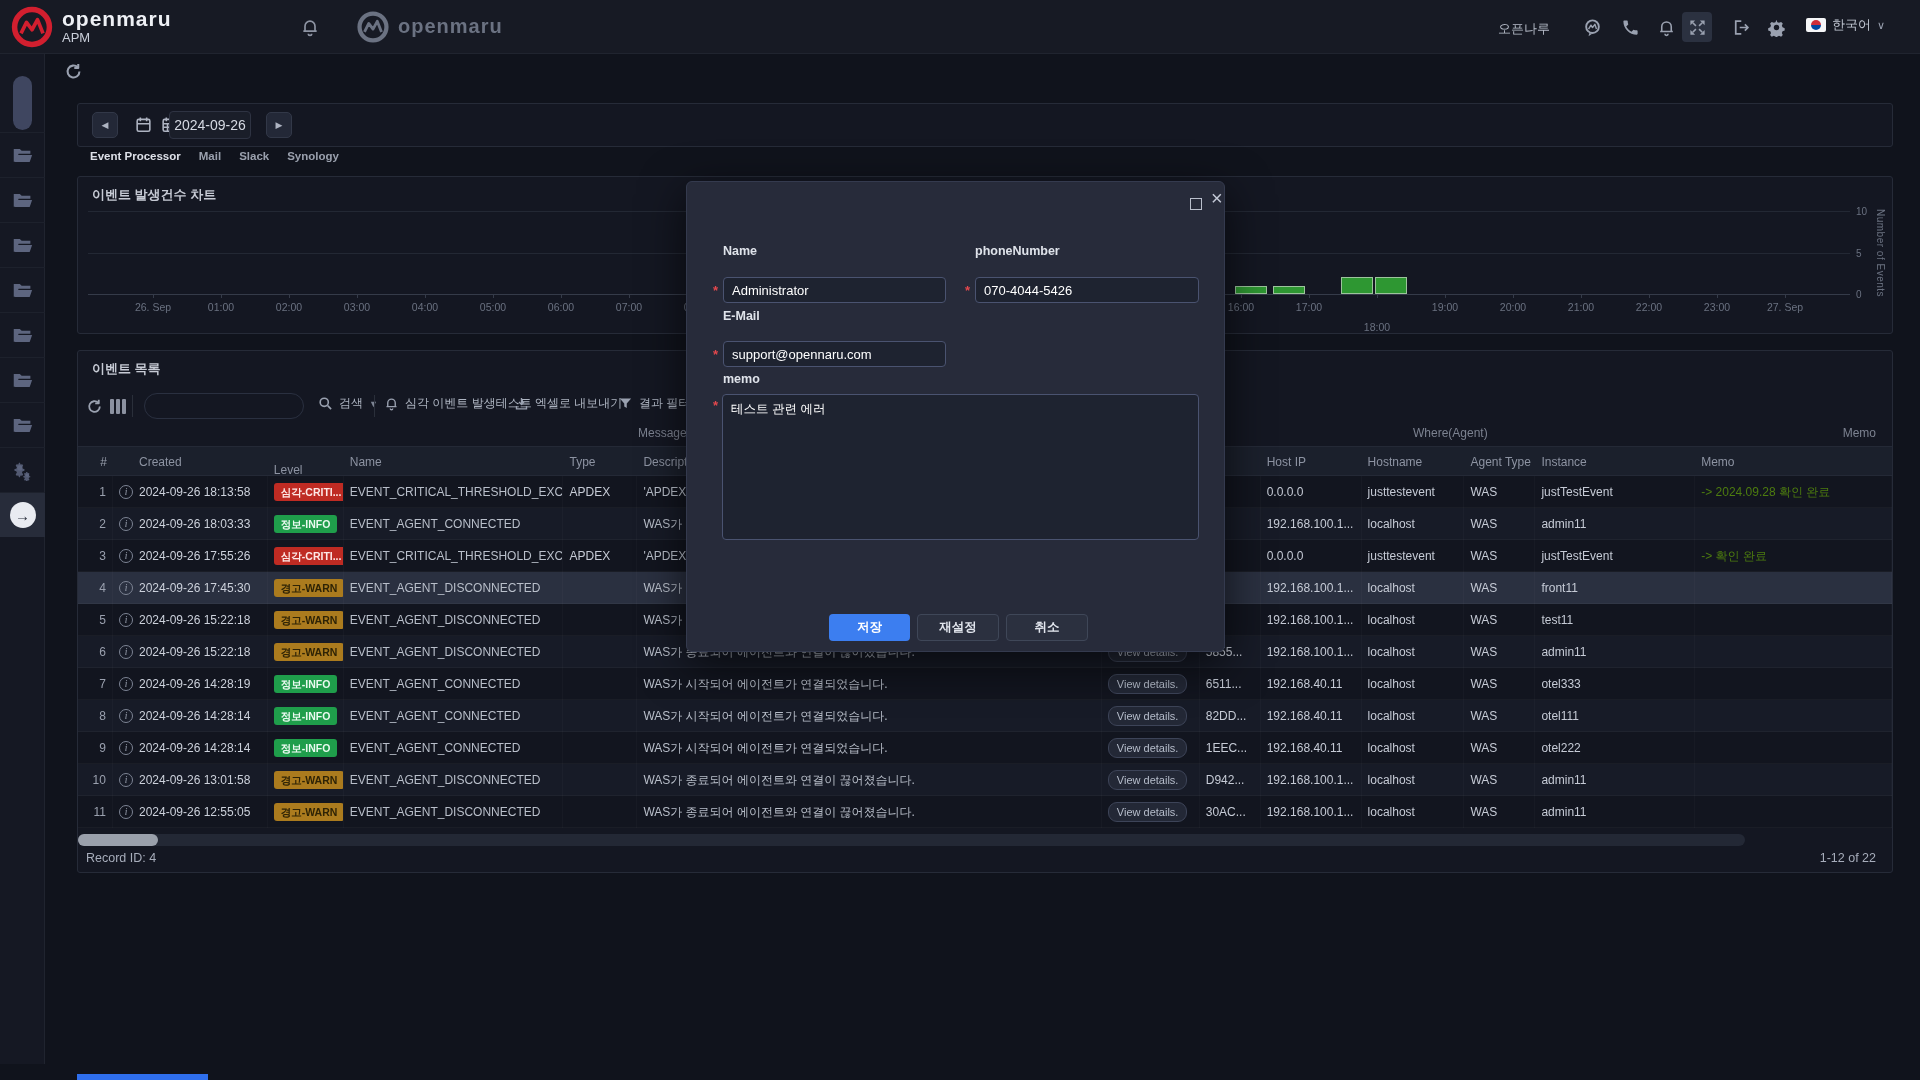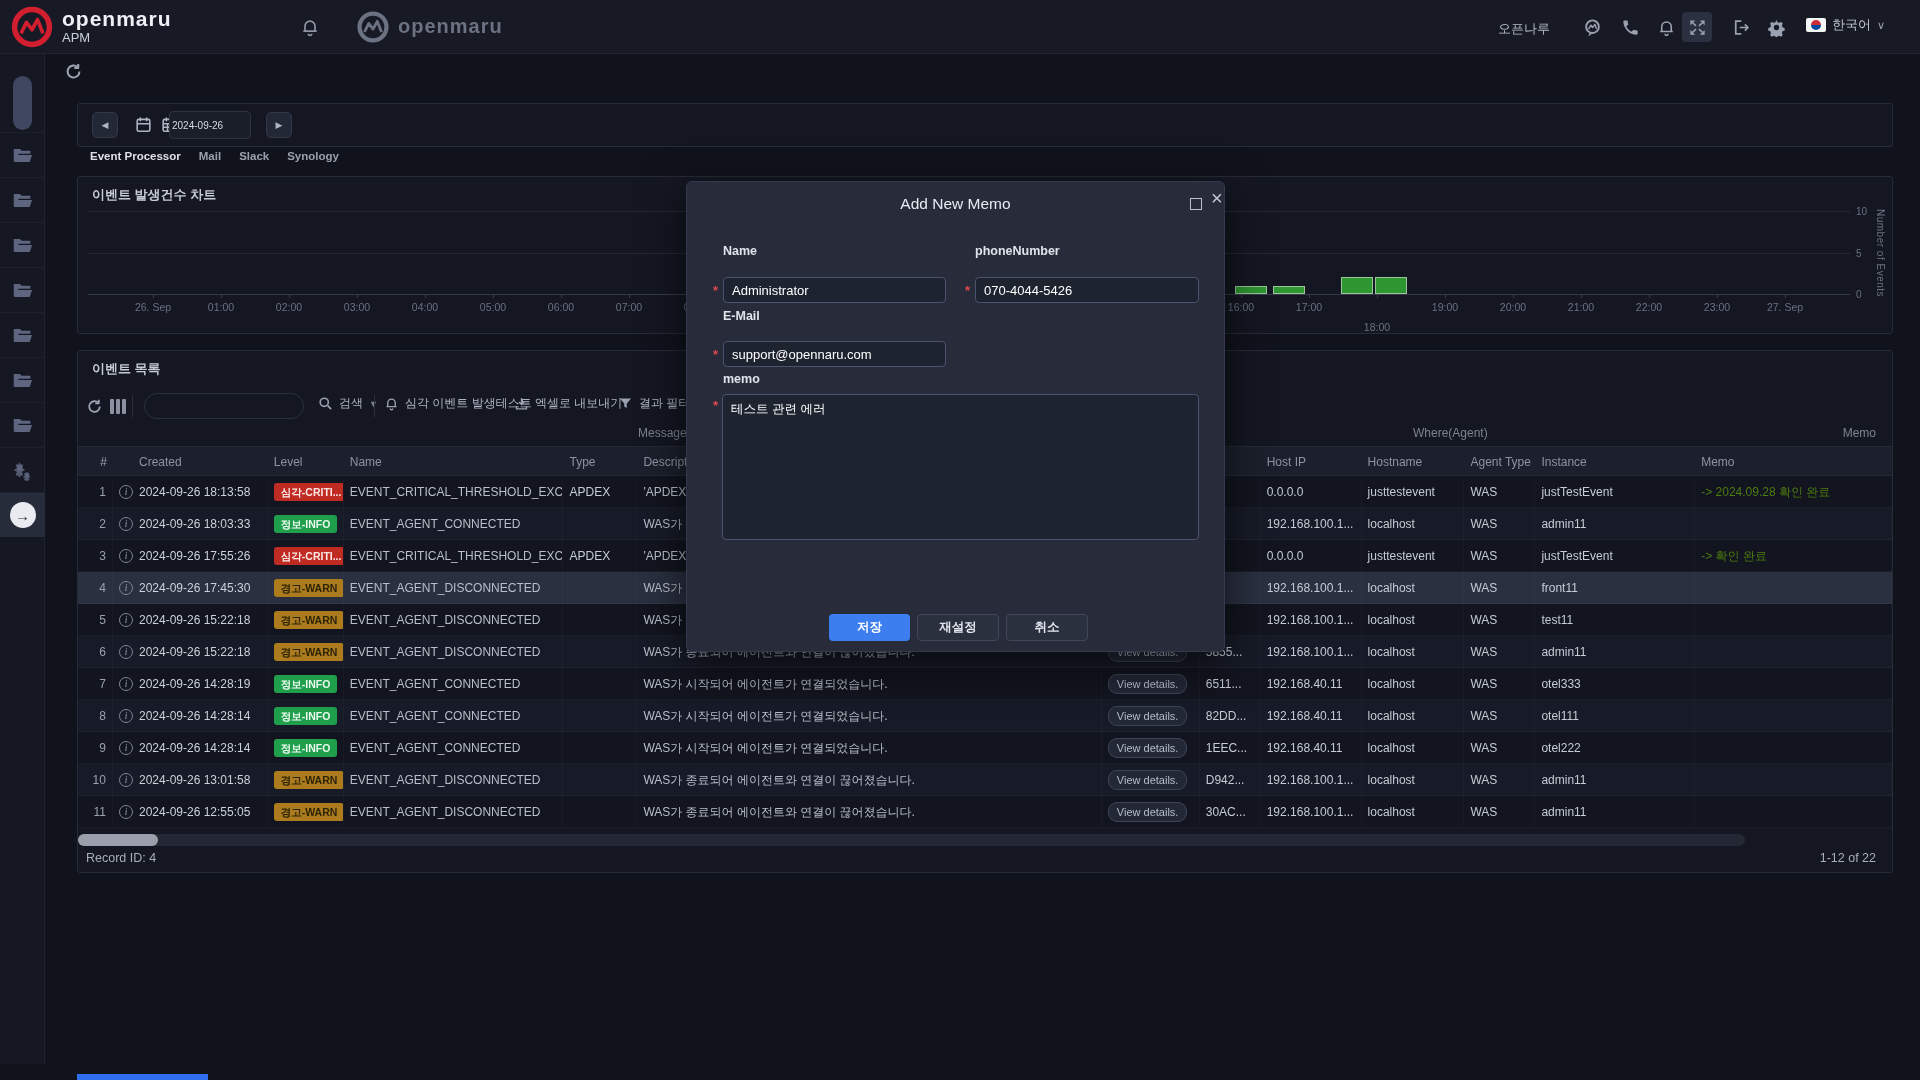--- a/index.html
+++ b/index.html
@@ -34,21 +34,21 @@
   .sb-item.active{background:#272c3a;}
   .sb-pill{position:absolute;left:13px;top:22px;width:19px;height:54px;border-radius:10px;background:#3f4660;}
   .arrow-circle{width:26px;height:26px;border-radius:50%;background:#e9ebf1;color:#2b303d;display:flex;align-items:center;justify-content:center;font-size:15px;font-weight:bold;}
   
   .content-refresh{position:absolute;left:64px;top:62px;width:19px;height:19px;color:#9aa1b0;}
   .panel{position:absolute;background:#141722;border:1px solid #262b38;border-radius:3px;}
   
   .date-panel{left:77px;top:103px;width:1816px;height:44px;}
   .nav-btn{position:absolute;top:8px;width:26px;height:26px;background:#232837;border:1px solid #323848;border-radius:5px;color:#aeb4c2;font-size:9px;display:flex;align-items:center;justify-content:center;}
   .cal-ic{position:absolute;top:11px;width:19px;height:19px;color:#aeb4c2;}
-  .date-input{position:absolute;left:91px;top:7px;width:82px;height:28px;background:#1a1e29;border:1px solid #2e3342;border-radius:4px;color:#d5d9e2;font-size:10px;text-align:left;font-family:inherit;outline:none;}
+  .date-input{position:absolute;left:91px;top:7px;width:82px;height:28px;background:#1a1e29;border:1px solid #2e3342;border-radius:4px;color:#d5d9e2;font-size:14px;text-align:center;font-family:inherit;outline:none;}
   
   .tabs{position:absolute;left:90px;top:150px;display:flex;gap:18px;}
   .tab{font-size:11.5px;font-weight:bold;color:#9aa0ad;}
   .tab.active{color:#dde0e8;}
   
   .chart-panel{left:77px;top:176px;width:1816px;height:158px;}
   .chart-title{position:absolute;left:14px;top:9px;font-size:13px;font-weight:bold;color:#c6cad4;}
   .gridline{position:absolute;left:10px;width:1762px;height:1px;background:#232834;}
   .gridline.axis{background:#353b49;}
   .ytick{position:absolute;left:1778px;font-size:10px;color:#6a7180;transform:translateY(-50%);}
@@ -378,21 +378,21 @@
 
     <div class="grp-row">
       <span style="position:absolute;left:560px">Message</span>
       <span style="position:absolute;left:1335px">Where(Agent)</span>
       <span style="position:absolute;right:16px">Memo</span>
     </div>
 
     <div class="thead" id="thead">
         <div class="th c-num" style="width: 35px;">#</div>
         <div class="th" style="width: 155px; padding-left: 26px;">Created</div>
-        <div class="th" style="width: 76px;">Level</div>
+        <div class="th" style="width: 76px; margin-top: 8px;">Level</div>
         <div class="th" style="width: 220px;">Name</div>
         <div class="th" style="width: 74px;">Type</div>
         <div class="th" style="width: 465px;">Description</div>
         <div class="th" style="width: 98px;"></div>
         <div class="th" style="width: 61px;">(ID)</div>
         <div class="th" style="width: 101px;">Host IP</div>
         <div class="th" style="width: 103px;">Hostname</div>
         <div class="th" style="width: 71px;">Agent Type</div>
         <div class="th" style="width: 160px;">Instance</div>
         <div class="th" style="width: 197px;">Memo</div>
@@ -599,21 +599,20 @@
       </div>
 
     <div class="hscroll-track">
       <div class="hscroll-thumb"></div>
     </div>
     <div class="rec-id">Record ID: 4</div>
     <div class="pag">1-12 of 22</div>
   </section>
 
   <div class="modal">
-    <div class="modal-title">Add New Memo</div>
     <span class="m-max"></span>
     <span class="m-close">×</span>
 
     <label class="f-label" style="left:36px;top:62px">Name</label>
     <span class="f-star" style="left:26px;top:101px">*</span>
     <input class="f-input" style="left: 36px; top: 95px; width: 223px;" value="Administrator">
 
     <label class="f-label" style="left:288px;top:62px">phoneNumber</label>
     <span class="f-star" style="left:278px;top:101px">*</span>
     <input class="f-input" style="left: 288px; top: 95px; width: 224px;" value="070-4044-5426">

